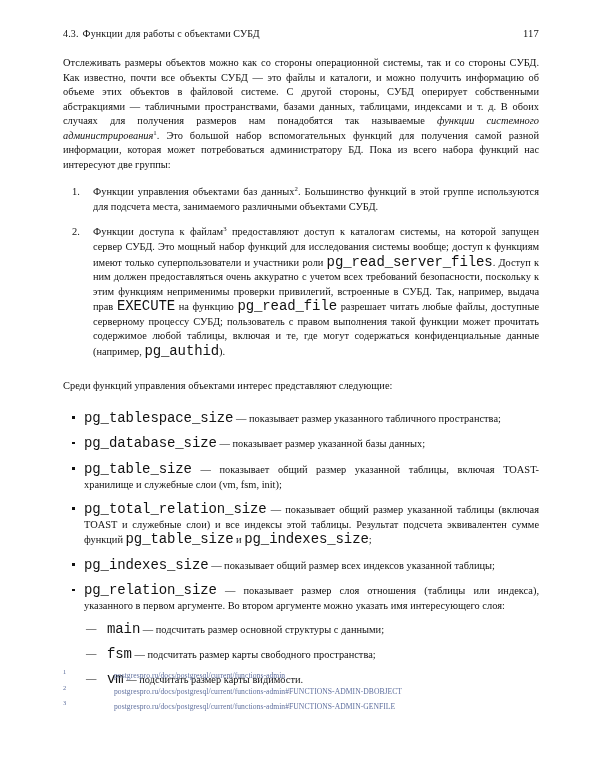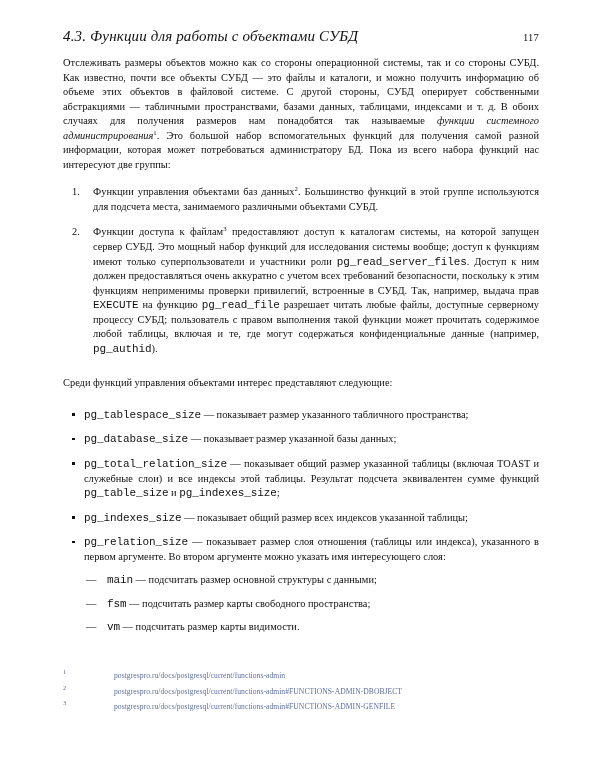--- a/index.html
+++ b/index.html
@@ -25,22 +25,21 @@
     left: 63px;
     top: 28px;
     width: 476px;
     height: 14px;
     display: flex;
     align-items: baseline;
     justify-content: space-between;
   }
   .runhead-title {
     font-family: "Liberation Serif", "DejaVu Serif", serif;
-    font-style: italic;
-    font-size: 15px;
+    font-size: 10px;
     letter-spacing: 0.15px;
     color: #111111;
     white-space: nowrap;
     text-align: center;
   }
   .runhead-title .sec-num { margin-right: 4px; }
   .runhead-page {
     font-family: "Liberation Serif", "DejaVu Serif", serif;
     font-size: 10.5px;
     color: #111111;
@@ -60,21 +59,21 @@
     font-size: 10.4px;
     line-height: 14.55px;
     text-align: justify;
     text-justify: inter-word;
     hyphens: manual;
     color: #111111;
   }
   .it { font-style: italic; }
   .mono {
     font-family: "Liberation Mono", "DejaVu Sans Mono", monospace;
-    font-size: 11px;
+    font-size: 14px;
     letter-spacing: -0.1px;
   }
   sup.fnref {
     font-size: 6.8px;
     vertical-align: super;
     line-height: 0;
   }
 
   
   ol.numlist {
@@ -223,20 +222,23 @@
     <ul class="bullist" style="margin-top:17px;">
 
       <li>
         <span class="bullet"></span><span class="mono">pg_tablespace_size</span><span> — показывает размер указанного табличного пространства;</span>
       </li>
 
       <li>
         <span class="bullet"></span><span class="mono">pg_database_size</span><span> — показывает размер указанной базы данных;</span>
       </li>
 
+      <li>
+        <span class="bullet"></span><span class="mono">pg_table_size</span><span> — показывает общий размер указанной таблицы, включая TOAST-хранилище и служебные слои (vm, fsm, init);</span>
+      </li>
 
       <li>
         <span class="bullet"></span><span class="mono">pg_total_relation_size</span><span> — показывает общий размер указанной таблицы (включая TOAST и служебные слои) и все индексы этой таблицы. Результат подсчета эквивалентен сумме функций </span><span class="mono">pg_table_size</span><span> и </span><span class="mono">pg_indexes_size</span><span>;</span>
       </li>
 
       <li>
         <span class="bullet"></span><span class="mono">pg_indexes_size</span><span> — показывает общий размер всех индексов указанной таблицы;</span>
       </li>
 
       <li>

